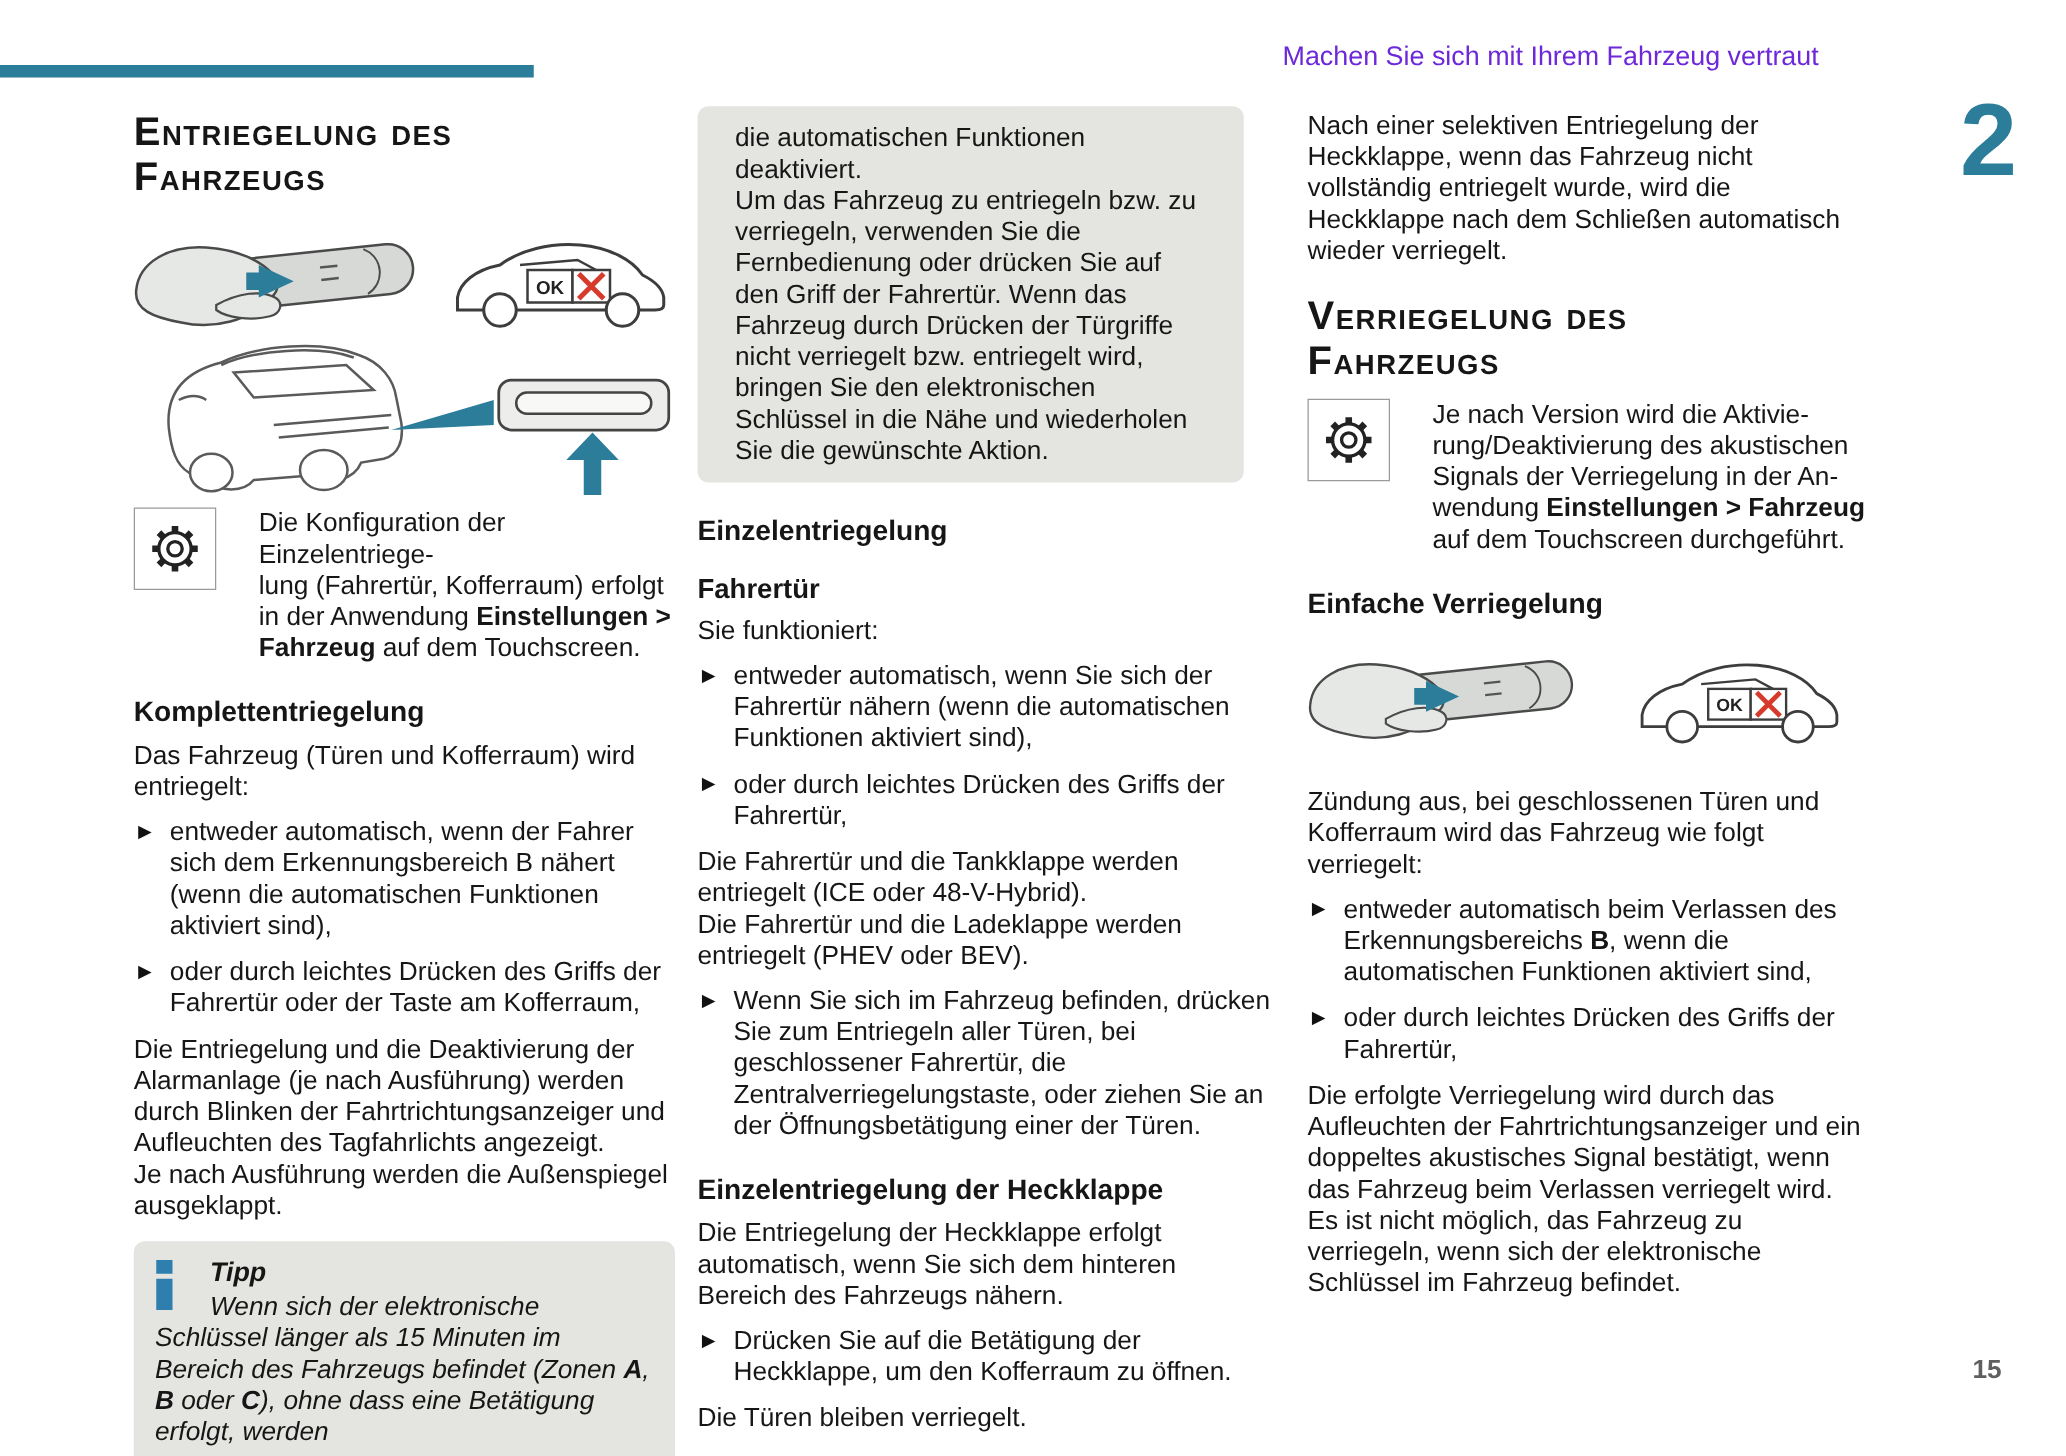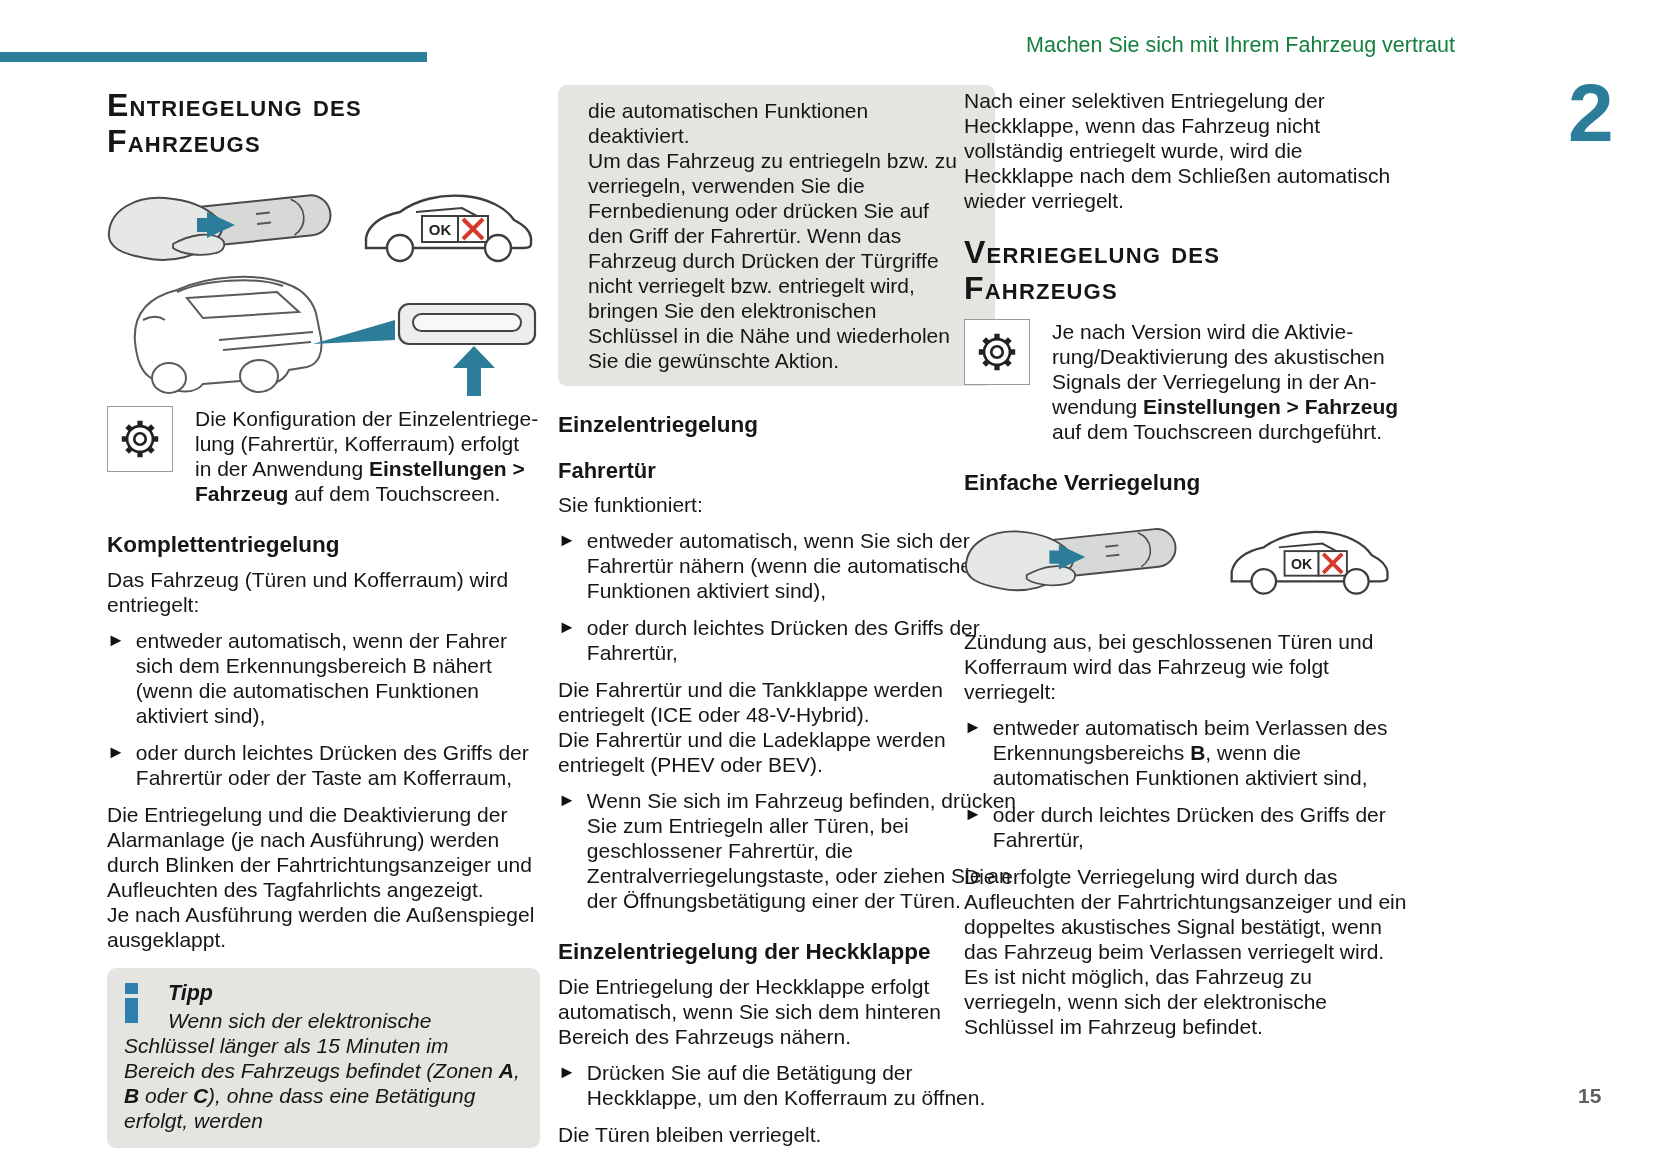--- a/index.html
+++ b/index.html
@@ -1,41 +1,41 @@
 <!DOCTYPE html>
 <html><head>
 <meta charset="utf-8">
 <style>
   html,body{margin:0;padding:0;background:#ffffff;}
   #page{position:relative;width:1653px;height:1165px;background:#fff;overflow:hidden;
         font-family:"Liberation Sans","DejaVu Sans",sans-serif;color:#161616;}
   .topbar{position:absolute;left:0;top:52px;width:427px;height:10px;}
   .runhead{position:absolute;top:33px;left:1000px;width:455px;text-align:right;
-           font-size:21.5px;color:#15803d;}
+           font-size:21.5px;color:#6d28d9;}
   .chapnum{position:absolute;left:1568px;top:74px;font-size:82px;font-weight:bold;line-height:0.95;}
   .pagenum{position:absolute;left:1578px;top:1084px;font-size:21px;font-weight:bold;color:#5f5f5f;}
   .col{position:absolute;top:88px;}
   #col-left{left:107px;width:433px;}
   #col-mid{left:558px;top:85px;width:437px;}
-  #col-right{left:964px;width:448px;}
+  #col-right{left:1046px;width:448px;}
   .title{font-size:32px;font-weight:bold;font-variant:small-caps;letter-spacing:1.2px;
          line-height:1.12;margin:0 0 12px;}
   h2.sub{font-size:22.5px;font-weight:bold;margin:26px 0 9px;}
   h3.sub2{font-size:22px;font-weight:bold;margin:20px 0 8px;}
   p.body{font-size:21px;line-height:25px;margin:0 0 11px;}
   .bullet{display:flex;gap:11px;margin:0 0 12px;font-size:21px;line-height:25px;}
   .bullet .mk{flex:0 0 auto;font-size:18px;line-height:25px;color:#111;}
   .graybox{background:#e4e4e1;border-radius:9px;padding:13px 30px;font-size:21px;line-height:25px;}
   .tipbox{position:relative;background:#e4e4e1;border-radius:9px;padding:13px 17px 15px;margin-top:16px;font-style:italic;}
   .tipbox .tiptitle{font-size:21.5px;font-weight:bold;padding-left:44px;margin:0 0 2px;}
   .tipbox .tiptext{font-size:21px;line-height:25px;margin:0;text-indent:44px;}
   .info-i{position:absolute;left:18px;top:15px;width:13px;height:40px;}
   .info-i .dot{width:13px;height:11px;margin-bottom:4px;}
   .info-i .stem{width:13px;height:25px;}
-  .cfgrow{display:flex;gap:22px;margin:4px 0 0;}
+  .cfgrow{display:flex;gap:34px;margin:4px 0 0;}
   .cfgbox{flex:0 0 auto;width:64px;height:64px;border:1px solid #9a9a9a;display:flex;
           align-items:center;justify-content:center;background:#fff;}
   .cfgtext{flex:1;font-size:21px;line-height:25px;margin:0;}
   .illu{display:block;margin:4px 0 10px;}
   b{font-weight:bold;}
 </style>
 </head>
 <body>
 
 <svg width="0" height="0" style="position:absolute" aria-hidden="true">

